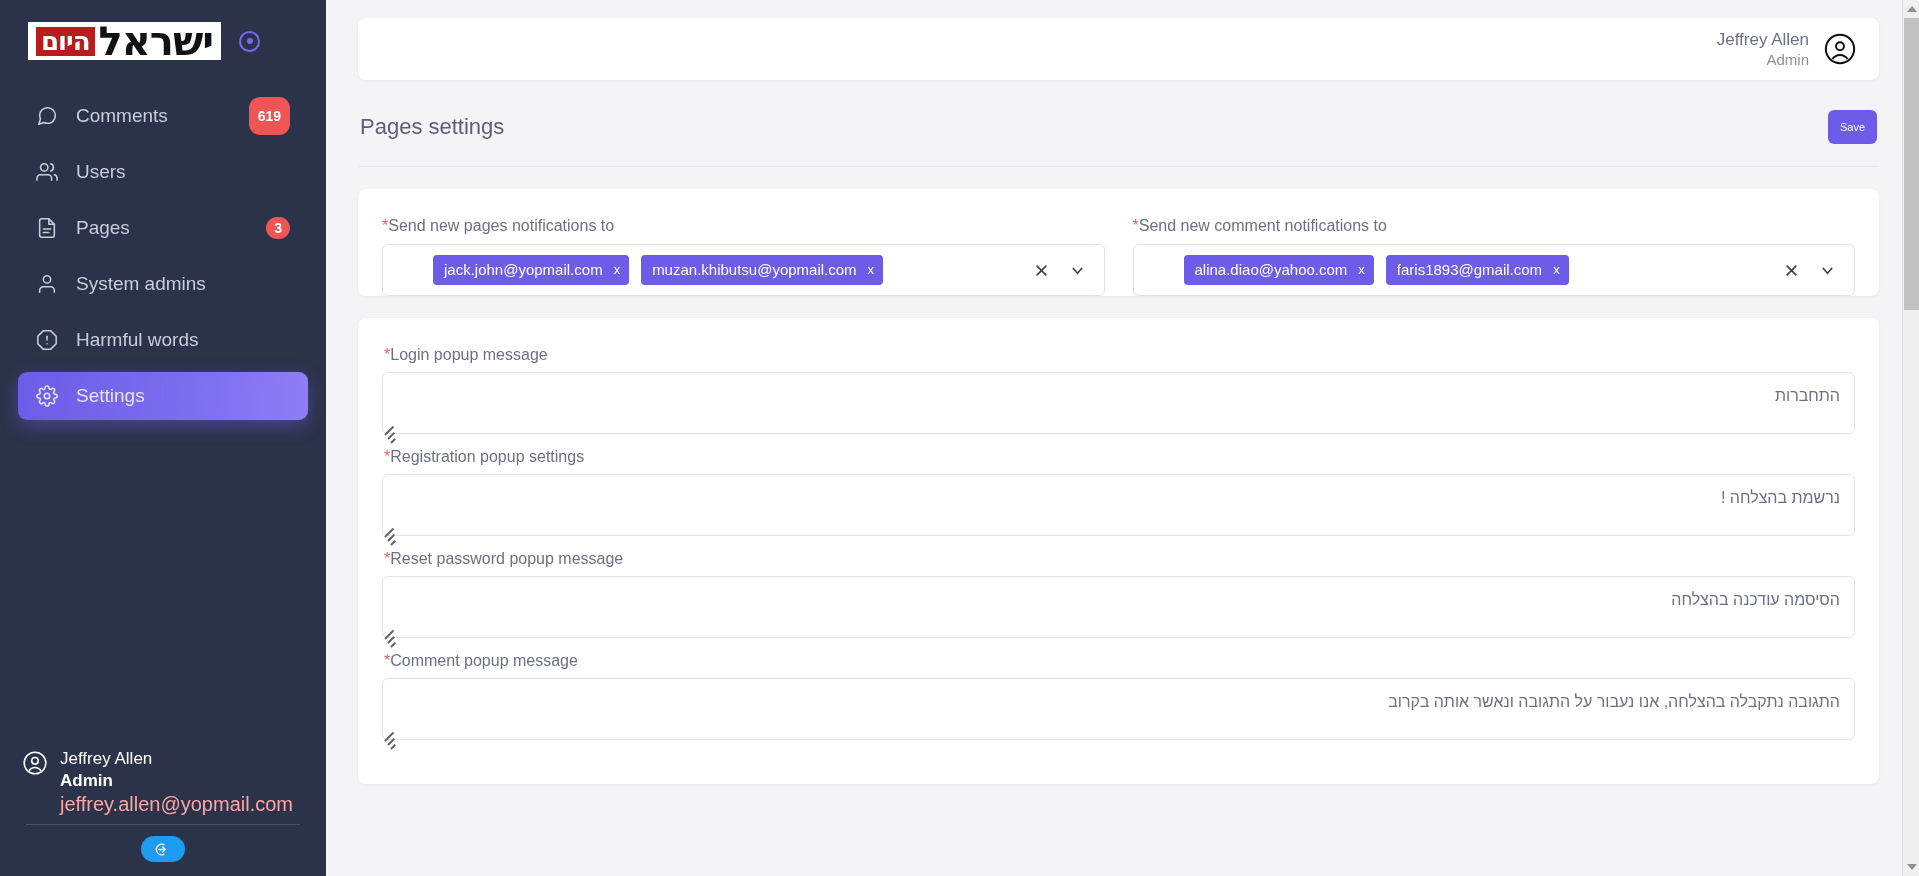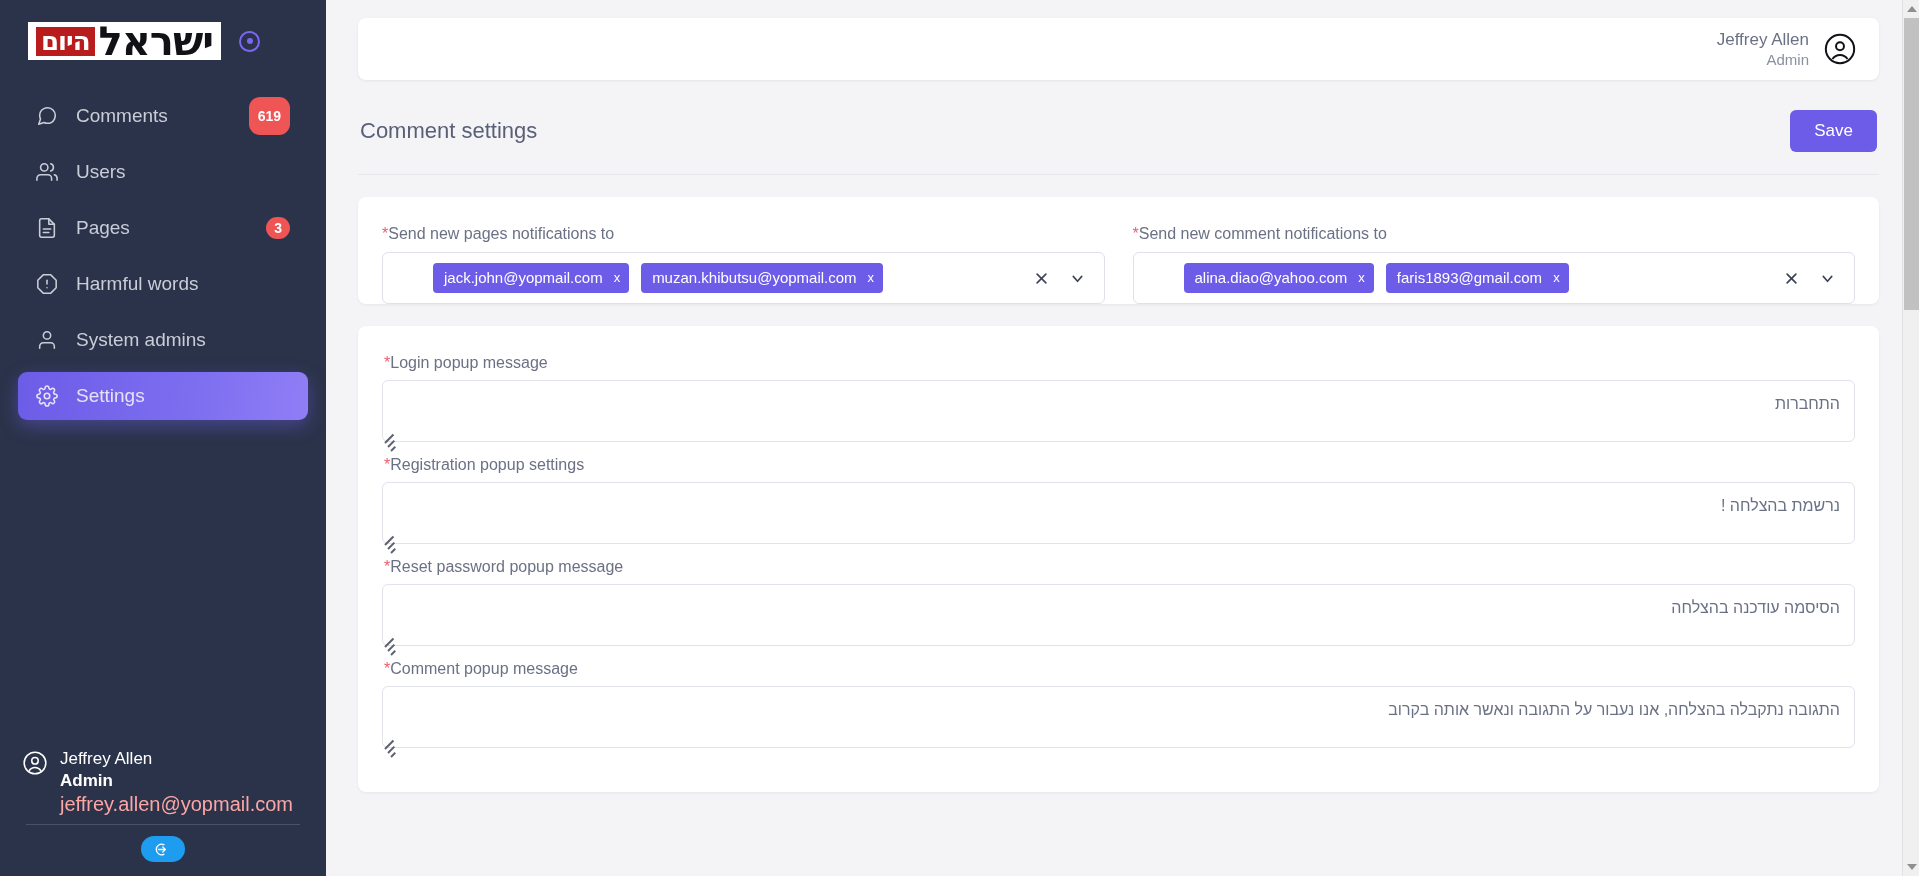--- a/index.html
+++ b/index.html
@@ -126,22 +126,22 @@
 
   .page-head {
     display: flex; align-items: center; justify-content: space-between;
     padding: 30px 2px 22px 2px;
     border-bottom: 1px solid #e7e7ec;
   }
   .page-title { font-size: 22px; color: #5a5f78; font-weight: 400; }
   .save-btn {
     background: #6c5ce7; color: #fff;
     border: none; border-radius: 6px;
-    font-size: 17px; font-family: "Liberation Sans", sans-serif;
-    padding: 11px 24px; cursor: pointer;
+    font-size: 11px; font-family: "Liberation Sans", sans-serif;
+    padding: 11px 12px; cursor: pointer;
   }
 
   .card {
     background: #fff;
     border-radius: 8px;
     box-shadow: 0 1px 3px rgba(20,20,40,.06);
     margin-top: 22px;
     padding: 28px 24px 30px 24px;
   }
   .card.tight { padding-bottom: 0; }
@@ -265,36 +265,36 @@
               <line x1="8" y1="17" x2="14" y2="17"></line>
             </svg>
         </span>
         <span class="lbl">Pages</span>
         <span class="badge small">3</span>
       </div>
 
       <div class="nav-item">
         <span class="ico">
           <svg width="22" height="22" viewBox="0 0 24 24" fill="none" stroke="currentColor" stroke-width="1.7" stroke-linecap="round" stroke-linejoin="round">
+              <path d="M20 21v-2a4 4 0 0 0-4-4H8a4 4 0 0 0-4 4v2"></path>
+              <circle cx="12" cy="7" r="4"></circle>
+            </svg>
+        </span>
+        <span class="lbl">System admins</span>
+      </div>
+
+      <div class="nav-item">
+        <span class="ico">
+          <svg width="22" height="22" viewBox="0 0 24 24" fill="none" stroke="currentColor" stroke-width="1.7" stroke-linecap="round" stroke-linejoin="round">
               <polygon points="7.86 2 16.14 2 22 7.86 22 16.14 16.14 22 7.86 22 2 16.14 2 7.86 7.86 2"></polygon>
               <line x1="12" y1="8" x2="12" y2="12"></line>
               <line x1="12" y1="16" x2="12.01" y2="16"></line>
             </svg>
         </span>
         <span class="lbl">Harmful words</span>
-      </div>
-
-      <div class="nav-item">
-        <span class="ico">
-          <svg width="22" height="22" viewBox="0 0 24 24" fill="none" stroke="currentColor" stroke-width="1.7" stroke-linecap="round" stroke-linejoin="round">
-              <path d="M20 21v-2a4 4 0 0 0-4-4H8a4 4 0 0 0-4 4v2"></path>
-              <circle cx="12" cy="7" r="4"></circle>
-            </svg>
-        </span>
-        <span class="lbl">System admins</span>
       </div>
 
       <div class="nav-item active">
         <span class="ico">
           <svg width="22" height="22" viewBox="0 0 24 24" fill="none" stroke="currentColor" stroke-width="1.7" stroke-linecap="round" stroke-linejoin="round">
               <circle cx="12" cy="12" r="3"></circle>
               <path d="M19.4 15a1.65 1.65 0 0 0 .33 1.82l.06.06a2 2 0 0 1-2.83 2.83l-.06-.06a1.65 1.65 0 0 0-1.82-.33 1.65 1.65 0 0 0-1 1.51V21a2 2 0 0 1-4 0v-.09A1.65 1.65 0 0 0 9 19.4a1.65 1.65 0 0 0-1.82.33l-.06.06a2 2 0 0 1-2.83-2.83l.06-.06a1.65 1.65 0 0 0 .33-1.82 1.65 1.65 0 0 0-1.51-1H3a2 2 0 0 1 0-4h.09A1.65 1.65 0 0 0 4.6 9a1.65 1.65 0 0 0-.33-1.82l-.06-.06a2 2 0 0 1 2.83-2.83l.06.06A1.65 1.65 0 0 0 9 4.6h.09A1.65 1.65 0 0 0 10 3.09V3a2 2 0 0 1 4 0v.09a1.65 1.65 0 0 0 1 1.51 1.65 1.65 0 0 0 1.82-.33l.06-.06a2 2 0 0 1 2.83 2.83l-.06.06A1.65 1.65 0 0 0 19.4 9v.09a1.65 1.65 0 0 0 1.51 1H21a2 2 0 0 1 0 4h-.09a1.65 1.65 0 0 0-1.51 1z"></path>
             </svg>
         </span>
         <span class="lbl">Settings</span>
@@ -340,21 +340,21 @@
       <span style="color:#111216;">
         <svg width="34" height="34" viewBox="0 0 24 24" fill="none" stroke="currentColor" stroke-width="1.4">
             <circle cx="12" cy="12" r="10"></circle>
             <circle cx="12" cy="10" r="2.8"></circle>
             <path d="M6.7 19.1a6.3 6.3 0 0 1 10.6 0"></path>
           </svg>
       </span>
     </div>
 
     <div class="page-head">
-      <h1 class="page-title">Comment settings</h1>
+      <h1 class="page-title">Pages settings</h1>
       <button class="save-btn">Save</button>
     </div>
 
     <div class="card tight">
       <div class="grid2">
 
         <div class="field">
           <label class="flabel"><span class="req">*</span><span>Send new pages notifications to</span></label>
           <div class="tagbox">
             <div class="tags">

